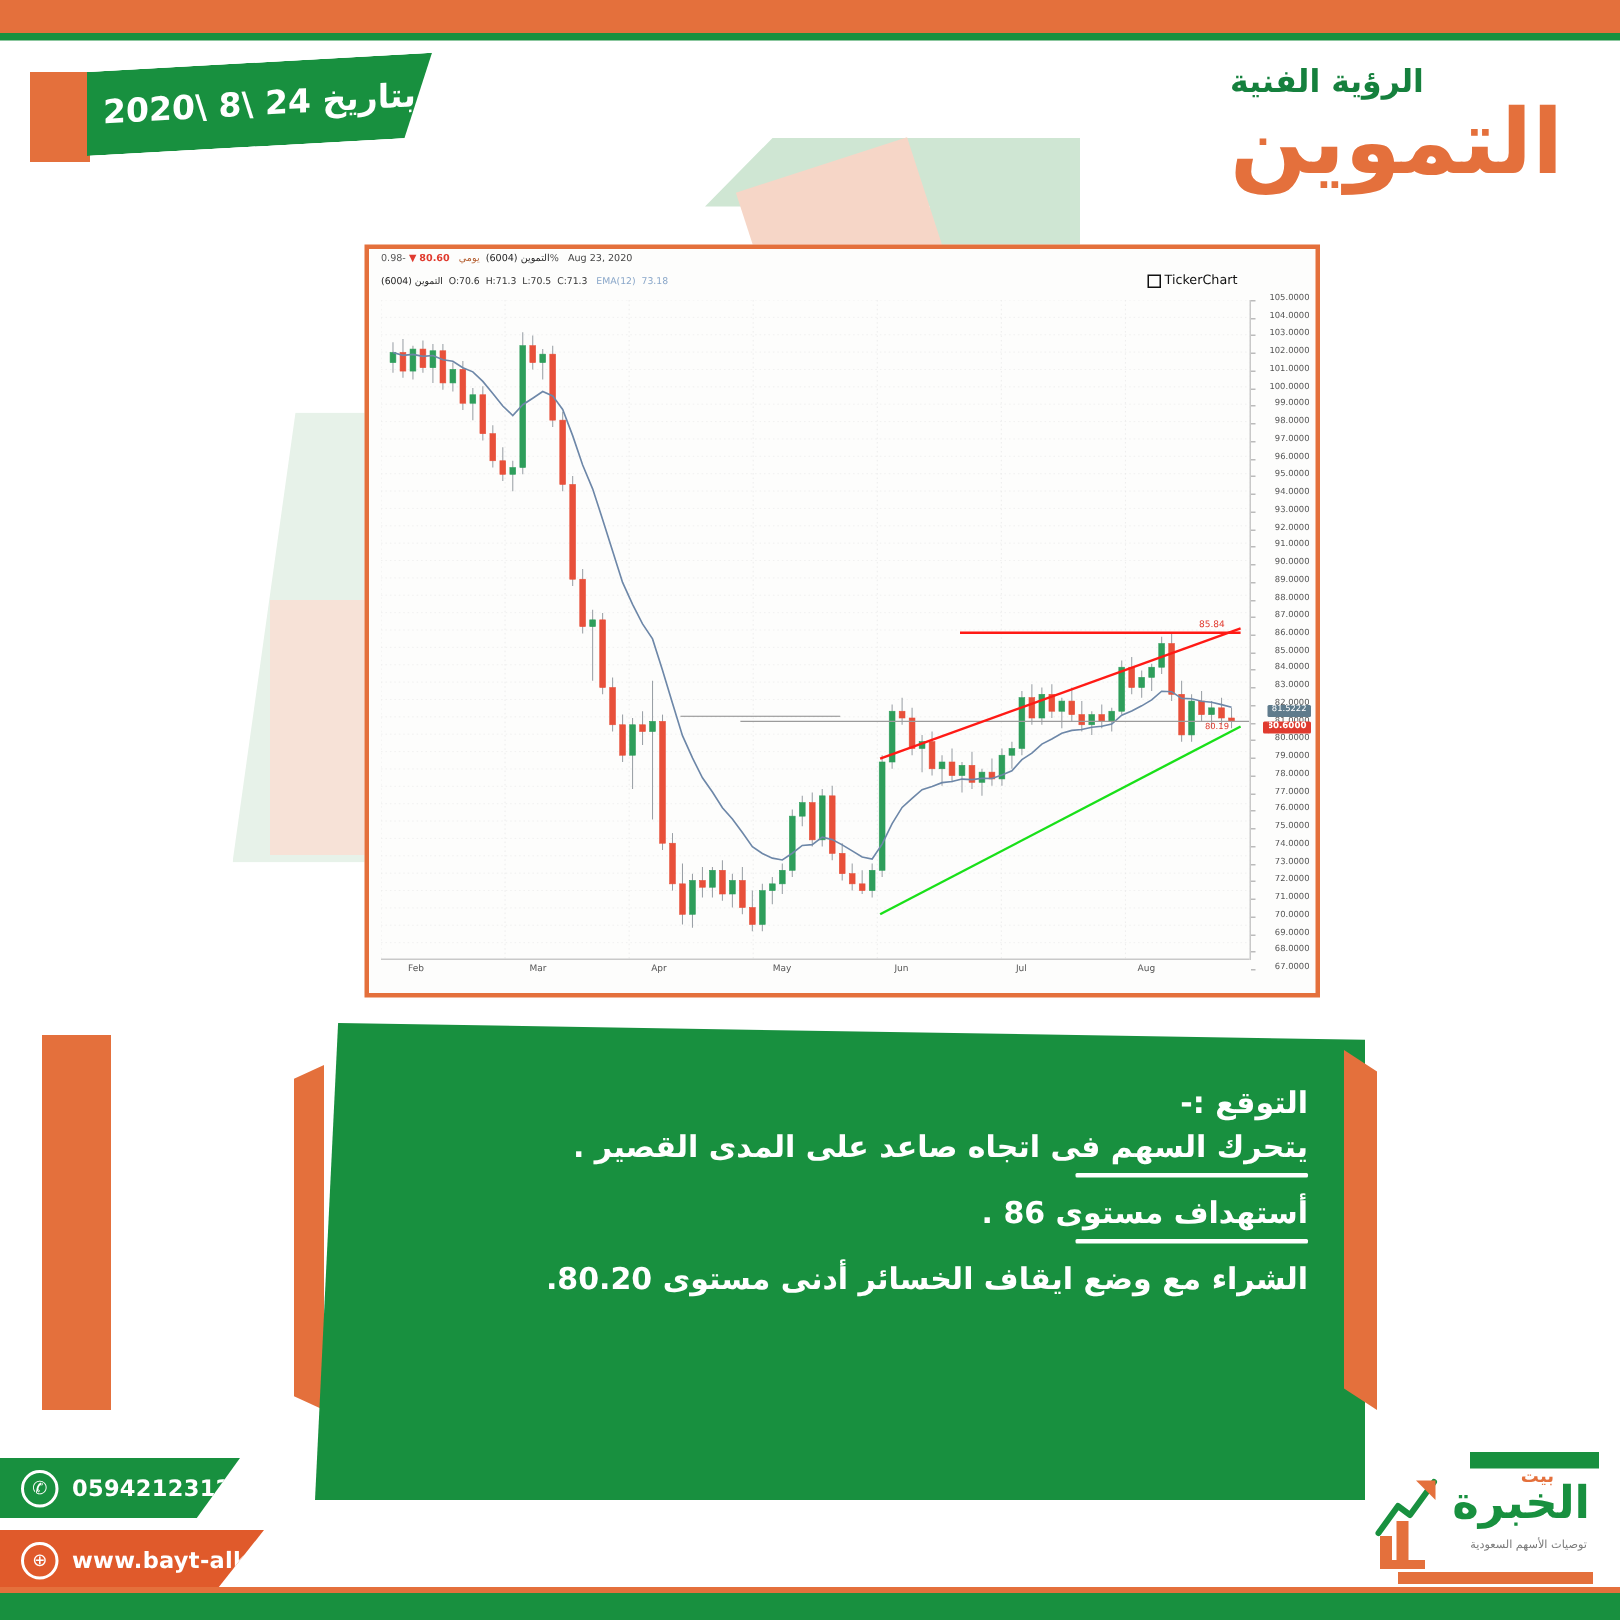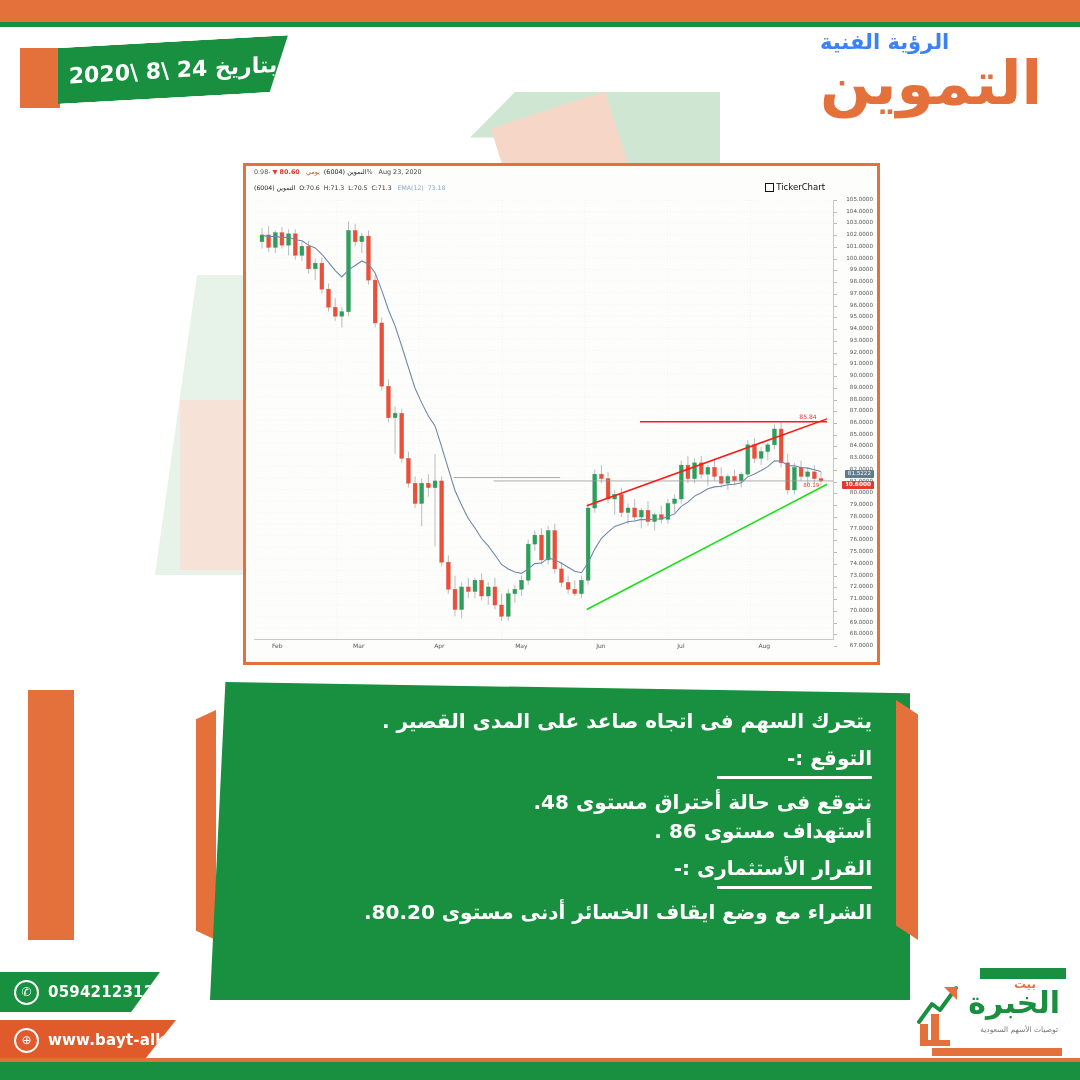--- a/index.html
+++ b/index.html
@@ -25,22 +25,22 @@
     display:flex;align-items:center;justify-content:center;
     transform:skewY(-3.2deg);transform-origin:left top;
   }
   .date-ribbon span{
     color:#fff;font-size:22px;font-weight:bold;letter-spacing:.3px;white-space:nowrap;
   }
 
   
   .title-wrap{position:absolute;right:38px;top:28px;text-align:left;direction:rtl;}
   .title-sub{
-    color:#3b82f6;font-size:21px;font-weight:bold;line-height:1;
-    margin:4px 0 2px 0;letter-spacing:.2px;
+    color:#15803d;font-size:21px;font-weight:bold;line-height:1;
+    margin:16px 0 2px 0;letter-spacing:.2px;
   }
   .title-main{
     color:#e4703c;font-size:60px;font-weight:bold;line-height:.95;margin:0;
     letter-spacing:-1px;
   }
 
   
   .wm{position:absolute;pointer-events:none;}
   .wm1{left:470px;top:92px;width:250px;height:120px;background:#cfe6d3;
        clip-path:polygon(18% 0,100% 0,100% 100%,60% 100%,60% 38%,0 38%);}
@@ -532,26 +532,24 @@
         <div class="xlab" style="left: 342.257px;">Jun</div>
         <div class="xlab" style="left: 423.321px;">Jul</div>
         <div class="xlab" style="left: 504.386px;">Aug</div>
       </div>
 
   </div>
 
   <div class="sliver-b"></div>
   <div class="green-panel">
     <div class="gp-inner">
+      <p class="gp-line gp-head">التوقع :-</p>
       <p class="gp-line">يتحرك السهم فى اتجاه صاعد على المدى القصير .</p>
-      <p class="gp-line gp-head">التوقع :-</p>
       <div class="gp-rule"></div>
-      <p class="gp-line">نتوقع فى حالة أختراق  مستوى 48.</p>
       <p class="gp-line gp-gap">أستهداف مستوى 86 .</p>
-      <p class="gp-line gp-head">القرار الأستثمارى :-</p>
       <div class="gp-rule"></div>
       <p class="gp-line">الشراء مع وضع ايقاف الخسائر أدنى مستوى 80.20.</p>
     </div>
   </div>
   <div class="sliver-a"></div>
 
   <div class="contact contact-wa">
     <span class="ic">✆</span>
     <span class="txt">0594212312</span>
   </div>

